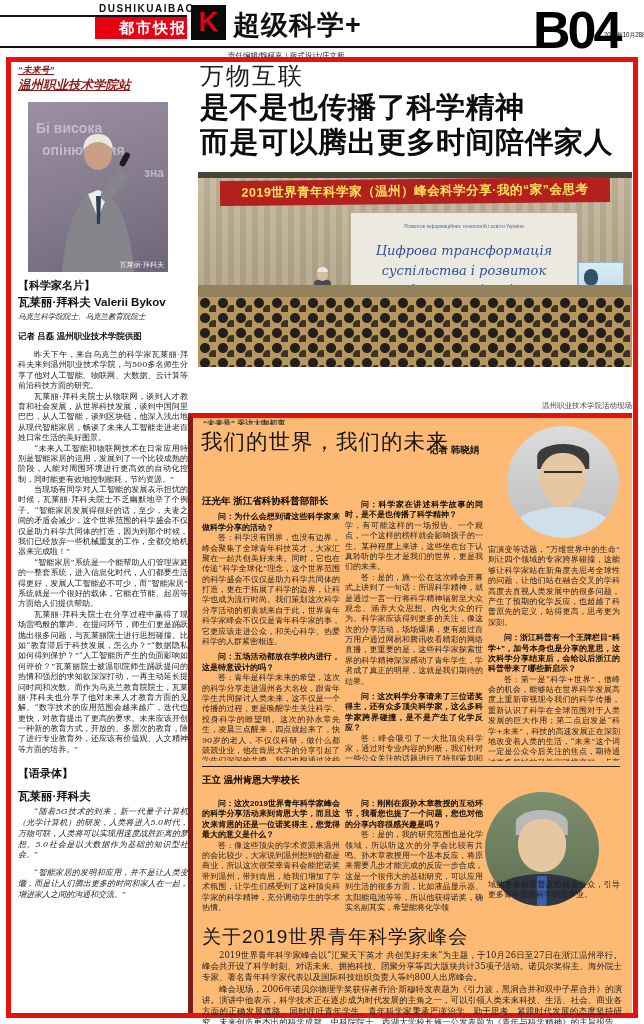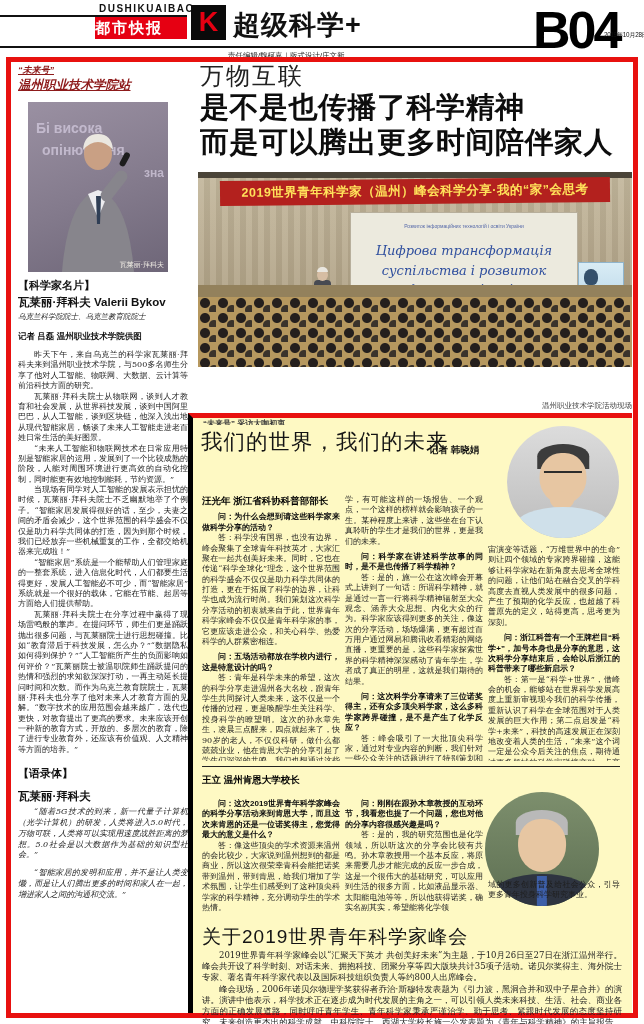--- a/index.html
+++ b/index.html
@@ -4,34 +4,34 @@
 <style>
   html,body{margin:0;padding:0;}
   body{width:644px;height:1024px;position:relative;background:#ffffff;
        font-family:"Liberation Sans",sans-serif;overflow:hidden;}
   .abs{position:absolute;}
 
   
   .mast-en{left:99px;top:3px;font-size:10px;font-weight:bold;letter-spacing:1.5px;color:#111;}
   .mast-rule{left:0;top:15px;width:187px;height:2px;background:#111;}
   .mast-cn{left:95px;top:17px;width:92px;height:22px;background:#e60012;color:#fff;
-           font-weight:bold;font-size:15px;line-height:22px;text-align:left;letter-spacing:2px;}
+           font-weight:bold;font-size:15px;line-height:22px;text-align:right;letter-spacing:2px;}
   .klogo{left:191px;top:5px;width:35px;height:35px;background:#0a0a0a;color:#e60012;
          font-weight:bold;font-size:27px;line-height:35px;text-align:center;}
   .section-title{left:233px;top:7px;font-size:27px;font-weight:bold;color:#111;letter-spacing:1px;}
   .head-rule{left:0;top:46px;width:540px;height:2px;background:#111;}
   .credits{left:228px;top:51px;font-size:7.5px;color:#222;}
   .page-no{left:533px;top:0px;font-size:52px;font-weight:bold;letter-spacing:-3px;color:#000;
            font-family:"Liberation Sans",sans-serif;}
   .date{left:604px;top:31px;font-size:6.3px;color:#111;white-space:nowrap;letter-spacing:-0.3px;}
 
   
   .frame{left:6px;top:57px;width:632px;height:961px;border:5px solid #e8110f;box-sizing:border-box;}
-  .qa-box{left:188px;top:413px;width:444px;height:600px;background:#fef9c3;
-          border-left:5px solid #000000;border-top:5px solid #e8110f;box-sizing:border-box;}
+  .qa-box{left:188px;top:413px;width:444px;height:600px;background:#fdba74;
+          border-left:5px solid #7f1d1d;border-top:5px solid #e8110f;box-sizing:border-box;}
 
   
   .left-col{left:18px;top:64px;width:170px;height:948px;overflow:hidden;}
   .kicker1{font-size:9px;font-weight:bold;font-style:italic;color:#8e1b1b;text-decoration:underline;}
   .kicker2{font-size:12.5px;font-weight:bold;font-style:italic;color:#8e1b1b;
            text-decoration:underline;margin-bottom:8px;}
   .portrait{position:relative;margin-left:10px;width:140px;height:170px;overflow:hidden;
             background:linear-gradient(160deg,#9a90a2 0%,#837a8c 55%,#6e6678 100%);}
   .pbg{position:absolute;color:#cfc6da;font-weight:bold;opacity:.8;}
   .pbg1{left:8px;top:18px;font-size:14px;}
@@ -226,22 +226,22 @@
   </div>
 
   <div class="qa-col s1c1">
       <p class="para hdr">汪光年 浙江省科协科普部部长</p>
       <p class="para q">问：为什么会想到请这些科学家来做科学分享的活动？</p>
       <p class="para a">答：科学没有国界，也没有边界，峰会聚集了全球青年科技英才，大家汇聚在一起共创美好未来。同时，它也在传递“科学全球化”理念，这个世界范围的科学盛会不仅仅是助力科学共同体的打造，更在于拓展了科学的边界，让科学也成为流行时尚。我们策划这次科学分享活动的初衷就来自于此，世界青年科学家峰会不仅仅是青年科学家的事，它更应该走进公众，和关心科学、热爱科学的人群紧密相连。</p>
       <p class="para q">问：五场活动都放在学校内进行，这是特意设计的吗？</p>
       <p class="para a">答：青年是科学未来的希望，这次的科学分享走进温州各大名校，跟青年学生共同探讨人类未来，这不仅是一个传播的过程，更是唤醒学生关注科学、投身科学的瞭望哨。这次的孙永章先生，凌晨三点醒来，四点就起来了，快90岁的老人，不仅仅科研，做什么都兢兢业业，他在肯恩大学的分享引起了学生们深深的共鸣。我们也想通过这些活动来激励青少年投身科</p>
     </div>
   <div class="qa-col s1c2">
+      <p class="para q">问：科学家在讲述科学故事的同时，是不是也传播了科学精神？</p>
       <p class="para cont">学，有可能这样的一场报告、一个观点，一个这样的榜样就会影响孩子的一生。某种程度上来讲，这些坐在台下认真聆听的学生才是我们的世界，更是我们的未来。</p>
-      <p class="para q">问：科学家在讲述科学故事的同时，是不是也传播了科学精神？</p>
       <p class="para a">答：是的，施一公在这次峰会开幕式上讲到了一句话：所谓科学精神，就是通过一言一行将科学精神辐射至大众观念、涵养大众思想、内化大众的行为。科学家应该得到更多的关注，像这次的分享活动，场场爆满，更有超过百万用户通过网易和腾讯收看精彩的网络直播，更重要的是，这些科学家探索世界的科学精神深深感动了青年学生，学者成了真正的明星，这就是我们期待的结果。</p>
       <p class="para q">问：这次科学分享请来了三位诺奖得主，还有众多顶尖科学家，这么多科学家跨界碰撞，是不是产生了化学反应？</p>
       <p class="para a">答：峰会吸引了一大批顶尖科学家，通过对专业内容的判断，我们针对一些公众关注的话题进行了特别策划和焦点传播。在温中“科学‘大爆炸’”的助阵活动中，诺尔登教授在回答学生提问时就提到了气候变暖、宇</p>
     </div>
   <div class="qa-col s1c3">
       <p class="para cont">宙演变等话题，“万维世界中的生命”则让四个领域的专家跨界碰撞，这能够让科学家站在新角度去思考全球性的问题，让他们站在融合交叉的学科高度去直视人类发展中的很多问题，产生了预期的化学反应，也超越了科普原先的定义，站得更高，思考更为深刻。</p>
       <p class="para q">问：浙江科普有一个王牌栏目“科学+”，加号本身也是分享的意思，这次科学分享结束后，会给以后浙江的科普带来了哪些新启示？</p>
       <p class="para a">答：第一是“科学+世界”，借峰会的机会，能够站在世界科学发展高度上重新审视现今我们的科学传播，重新认识了科学在全球范围对于人类发展的巨大作用；第二点启发是“科学+未来”，科技的高速发展正在深刻地改变着人类的生活，“未来”这个词一定是公众今后关注的焦点，期待通过更多领域的科学家碰撞交融，点亮“火种计划”，燃起人类新希望。</p>
     </div>
 

